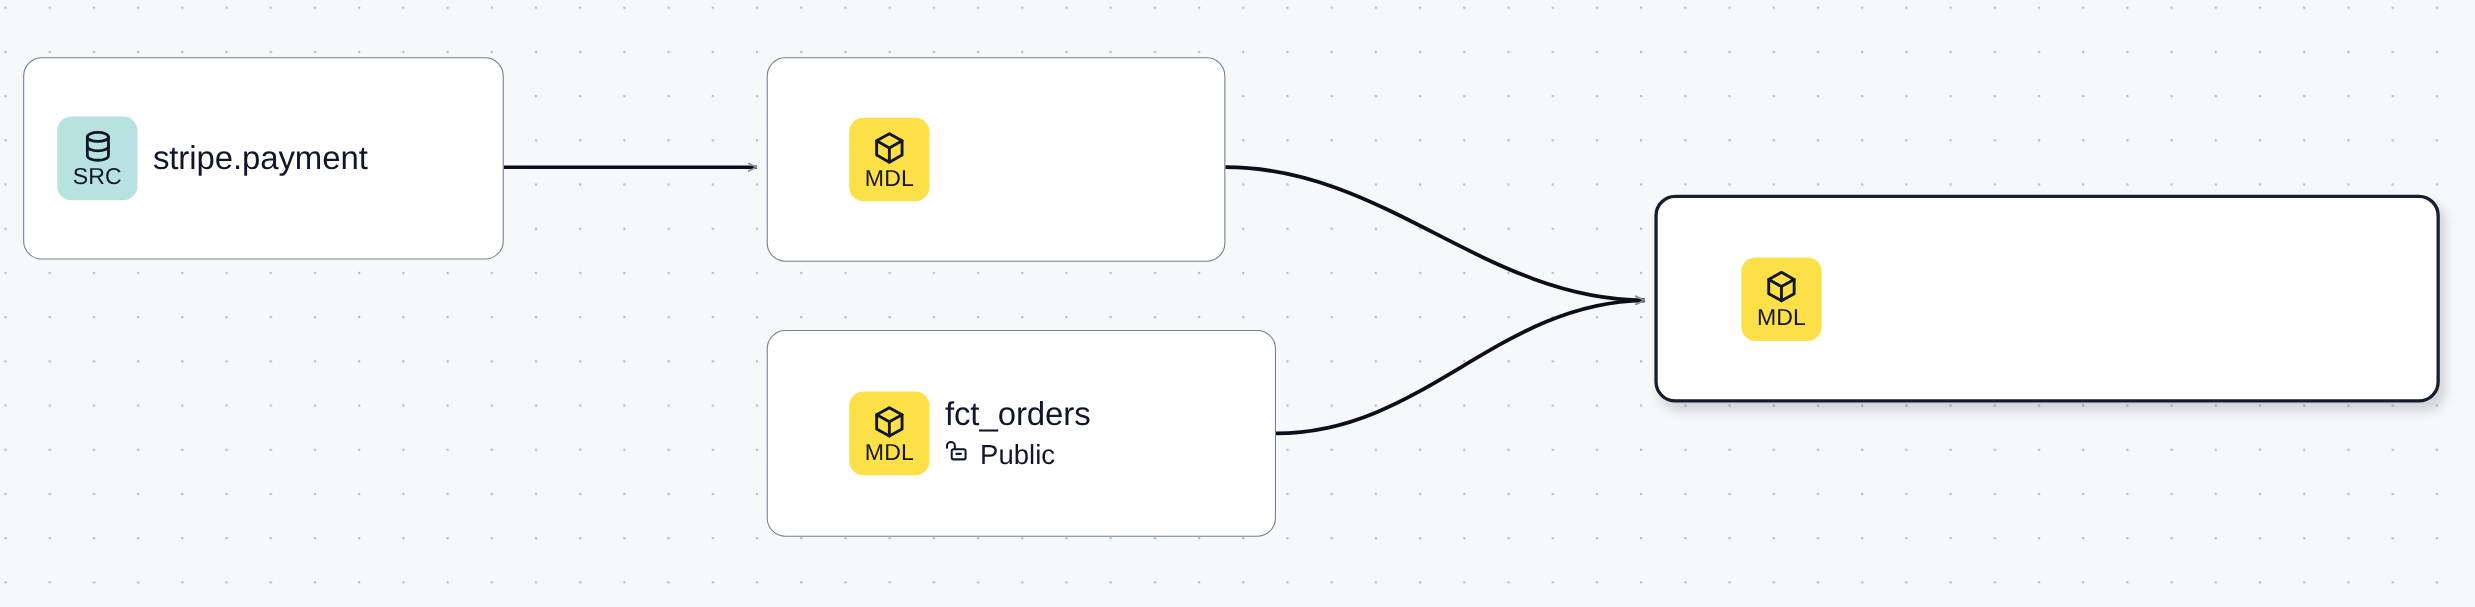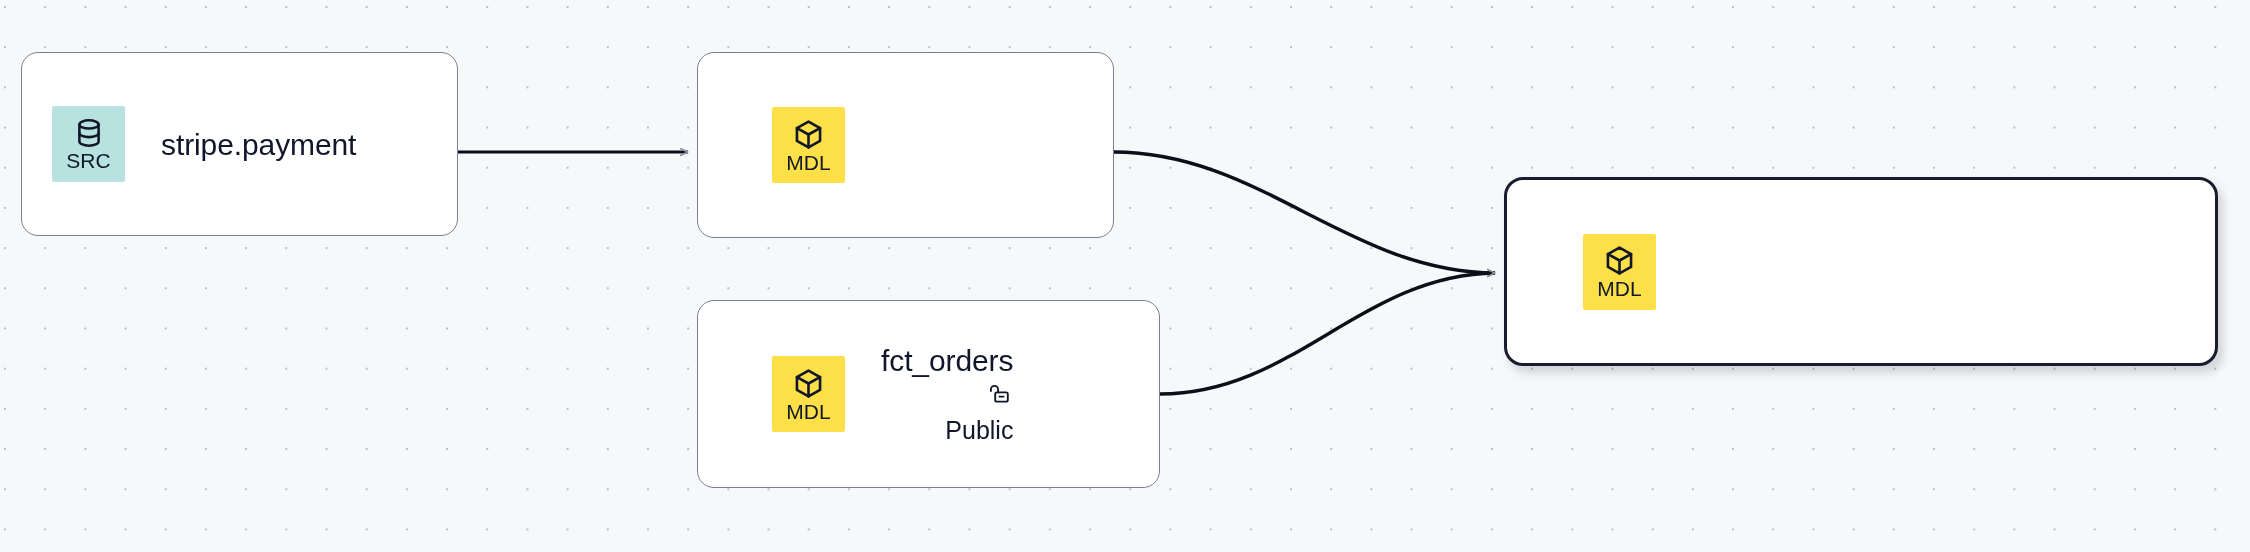--- a/index.html
+++ b/index.html
@@ -44,21 +44,21 @@
   .node.selected {
     border: 3.4px solid #161d2e;
     border-radius: 19px;
     box-shadow: 5px 7px 10px rgba(30, 38, 60, 0.17);
   }
 
   .badge {
     flex: 0 0 auto;
     width: 73px;
     height: 76px;
-    border-radius: 2px;
+    border-radius: 13px;
     display: flex;
     flex-direction: column;
     align-items: center;
     justify-content: center;
     gap: 1px;
   }
   .badge.src { background: #b8e2e0; }
   .badge.mdl { background: #fde047; margin-left: 44px; }
 
   .badge svg { display: block; }
@@ -68,40 +68,39 @@
     line-height: 21px;
     color: #12182a;
     letter-spacing: .1px;
     font-family: "Liberation Sans", "DejaVu Sans", sans-serif;
   }
 
   .node-body {
     display: flex;
     flex-direction: column;
     justify-content: center;
-    margin-left: 36px;
+    margin-left: 14px;
     min-width: 0;
   }
   .node-title {
     font-size: 30px;
     line-height: 37px;
     color: #10172a;
     white-space: nowrap;
     letter-spacing: -0.1px;
   }
   .node-sub {
     display: flex;
-    align-items: flex-end;
+    align-items: flex-start;
     gap: 8px;
     font-size: 25px;
     line-height: 32px;
     color: #10172a;
     margin-top: 3px;
     white-space: nowrap;
-    flex-direction: column;
   }
   .node-sub svg { display: block; flex: 0 0 auto; }
 
   
   #node-stripe-payment      { left: 21px;   top: 52px;  width: 437px; height: 184px; padding-left: 30px; }
   #node-stg-payments        { left: 697px;  top: 52px;  width: 417px; height: 186px; padding-left: 30px; }
   #node-fct-orders          { left: 697px;  top: 300px; width: 463px; height: 188px; padding-left: 30px; }
   #node-agg-customer        { left: 1504px; top: 177px; width: 714px; height: 189px; padding-left: 32px; }
 </style>
 </head>

